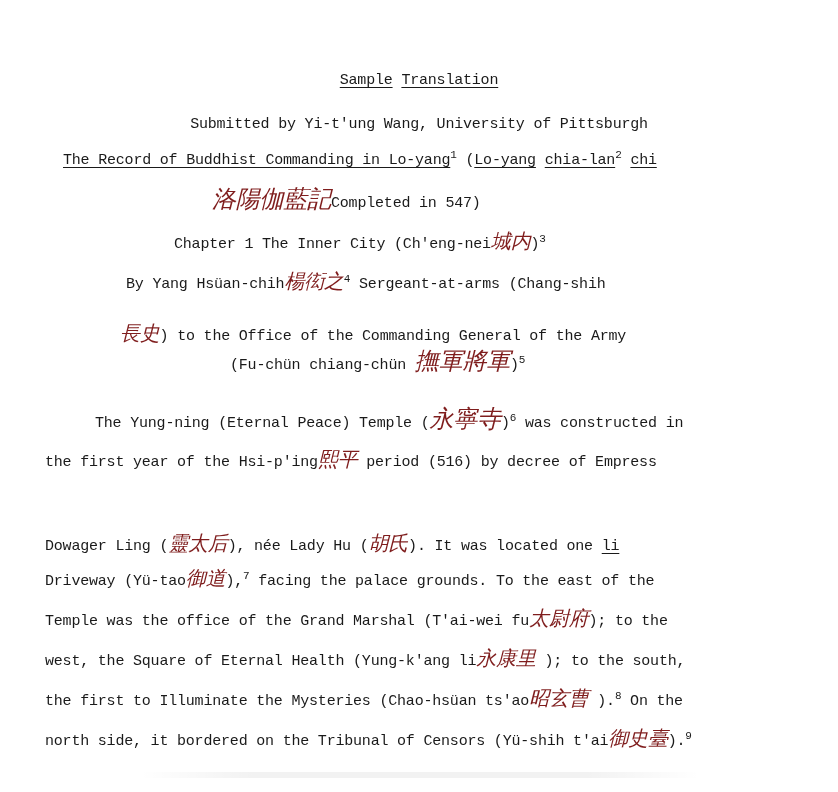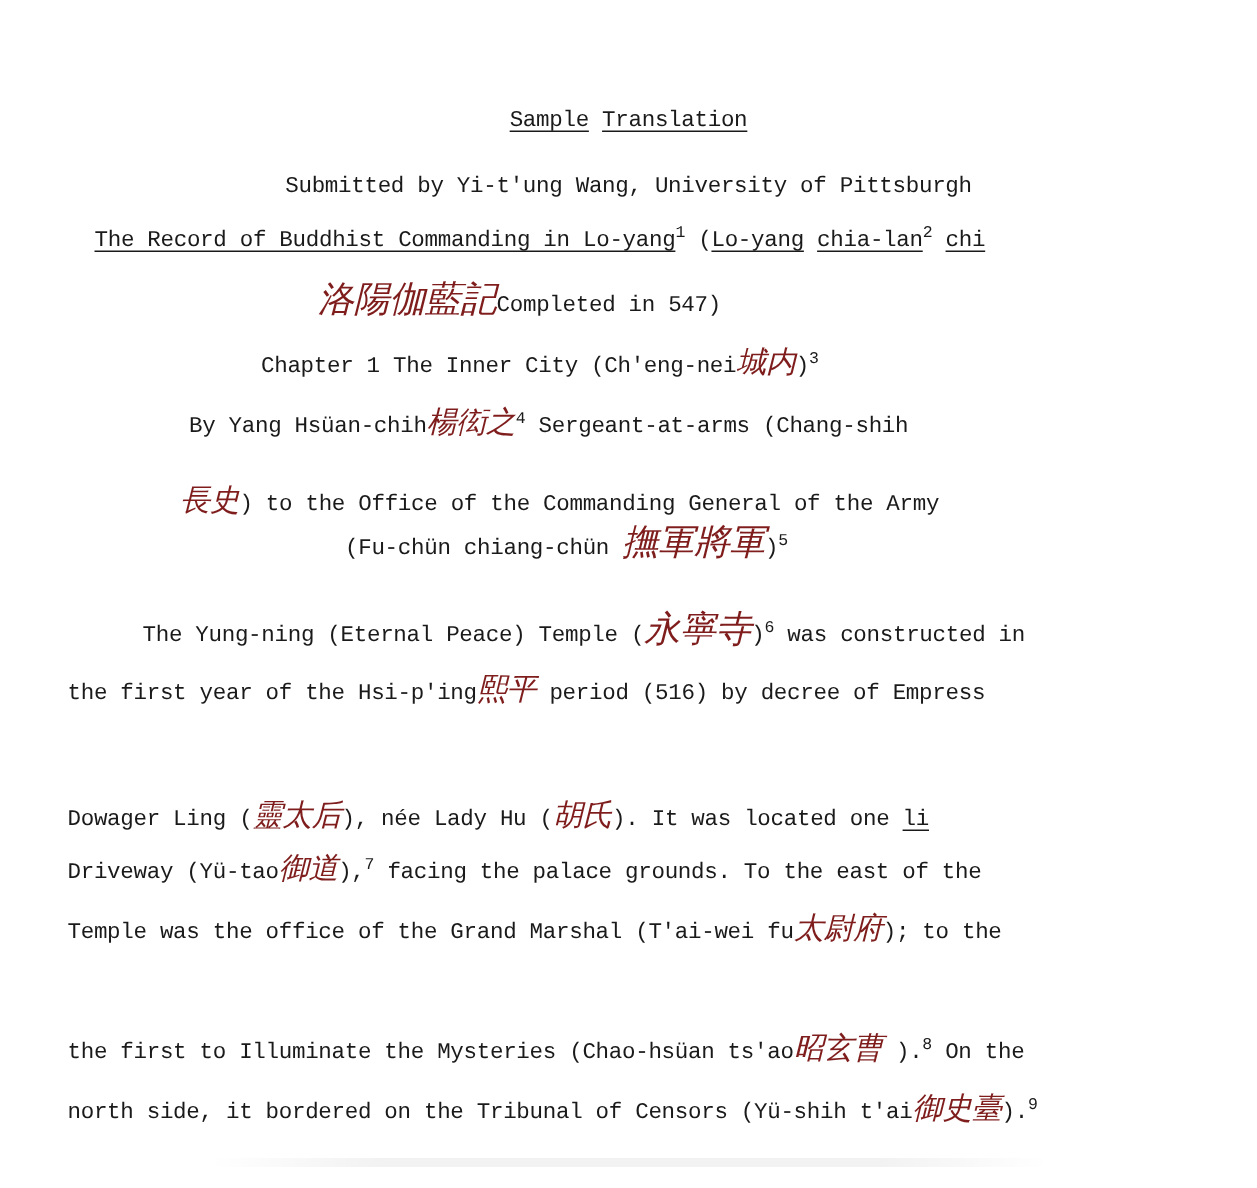--- a/index.html
+++ b/index.html
@@ -68,20 +68,23 @@
   </div>
   <div class="line" style="left:45px; top:489px;margin-top:44px;">
     <span>Dowager Ling (</span><span class="cjk">靈太后</span><span>), née Lady Hu (</span><span class="cjk">胡氏</span><span>).  It was located one </span><span class="u">li</span>
   </div>
   <div class="line" style="left:45px; top:568px;">
     <span>Driveway (Yü-tao</span><span class="cjk">御道</span><span>),</span><sup>7</sup><span> facing the palace grounds.  To the east of the</span>
   </div>
   <div class="line" style="left:45px; top:608px;">
     <span>Temple was the office of the Grand Marshal (T'ai-wei fu</span><span class="cjk">太尉府</span><span>); to the</span>
   </div>
+  <div class="line" style="left:45px; top:648px;">
+    <span>west, the Square of Eternal Health (Yung-k'ang li</span><span class="cjk">永康里</span><span>  ); to the south,</span>
+  </div>
   <div class="line" style="left:45px; top:688px;">
     <span>the first to Illuminate the Mysteries (Chao-hsüan ts'ao</span><span class="cjk">昭玄曹</span><span> ).</span><sup>8</sup><span>  On the</span>
   </div>
   <div class="line" style="left:45px; top:728px;">
     <span>north side, it bordered on the Tribunal of Censors (Yü-shih t'ai</span><span class="cjk">御史臺</span><span>).</span><sup>9</sup>
   </div>
 
   <div class="ghost"></div>
 </div>
 

